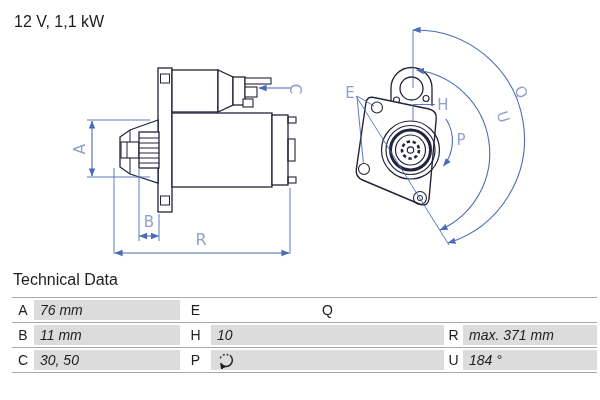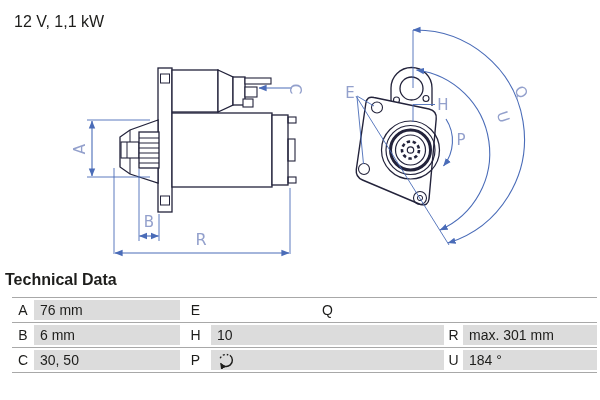--- a/index.html
+++ b/index.html
@@ -1,25 +1,25 @@
 <!DOCTYPE html>
 <html><head>
 <meta charset="utf-8">
 <style>
   html,body{margin:0;padding:0;background:#fff;}
   .screen{position:relative;width:600px;height:387px;background:#ffffff;overflow:hidden;
           font-family:"Liberation Sans",sans-serif;color:#1d1d1b;}
   .title{position:absolute;left:14px;top:13px;font-size:16px;font-weight:400;}
   svg.drawing{position:absolute;left:0;top:0;}
-  .td-heading{position:absolute;left:5px;top:271px;font-size:16px;font-weight:bold;}
+  .td-heading{position:absolute;left:13px;top:271px;font-size:16px;font-weight:normal;}
   .td-table{position:absolute;left:12px;top:297px;width:585px;border-top:1px solid #a8a8a8;}
   .td-row{display:grid;grid-template-columns:22px 146px 31px 233px 19px 1fr;height:24px;
           border-bottom:1px solid #a8a8a8;font-size:14px;}
   .td-key{text-align:center;line-height:24px;}
-  .td-val{background:#dcdcdc;margin:2px 0;line-height:20px;padding-left:6px;white-space:nowrap;overflow:hidden;}
+  .td-val{background:#dcdcdc;margin:2px 0;line-height:20px;padding-left:6px;white-space:nowrap;overflow:hidden;font-style:italic;}
   .icon-cell{display:flex;align-items:center;}
   .dimtxt{font-family:"DejaVu Sans",sans-serif;fill:#93a0cc;}
 </style>
 </head>
 <body>
 
 <div class="screen">
 
   <div class="title">12 V, 1,1 kW</div>
 
@@ -125,25 +125,25 @@
 
   <div class="td-table">
     <div class="td-row">
       <div class="td-key">A</div>
       <div class="td-val">76 mm</div>
       <div class="td-key">E</div>
       <div class="td-key">Q</div>
     </div>
     <div class="td-row">
       <div class="td-key">B</div>
-      <div class="td-val">6 mm</div>
+      <div class="td-val">11 mm</div>
       <div class="td-key">H</div>
       <div class="td-val">10</div>
       <div class="td-key">R</div>
-      <div class="td-val">max. 301 mm</div>
+      <div class="td-val">max. 371 mm</div>
     </div>
     <div class="td-row">
       <div class="td-key">C</div>
       <div class="td-val">30, 50</div>
       <div class="td-key">P</div>
       <div class="td-val icon-cell">
         <svg width="18" height="18" viewBox="0 0 18 18">
           <defs>
             <marker id="arrDk" viewBox="0 0 10 10" refX="8.5" refY="5" markerWidth="6.5" markerHeight="6.5" orient="auto" markerUnits="userSpaceOnUse">
               <path d="M0,0.5 L10,5 L0,9.5 Z" fill="#1d1d1b"></path>

